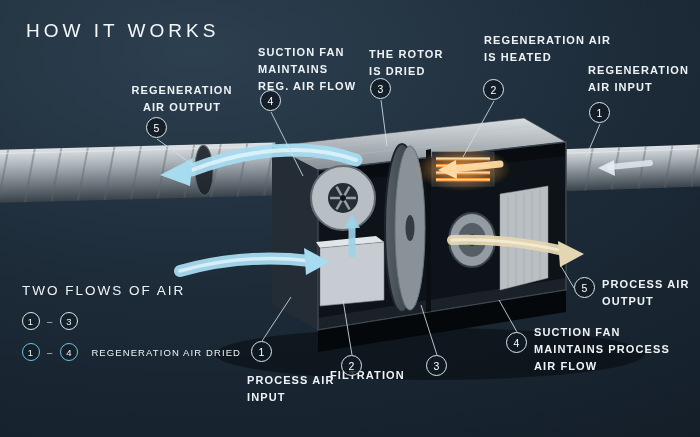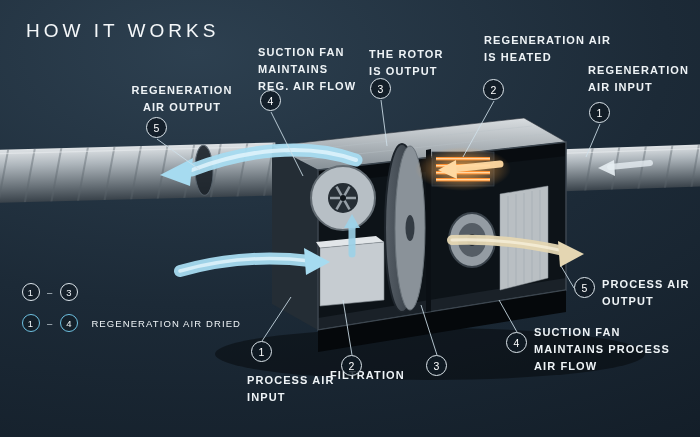--- a/index.html
+++ b/index.html
@@ -168,21 +168,21 @@
   </svg>
 
   <h1 class="title">HOW IT WORKS</h1>
 
   <div class="label center" style="left:126px;top:82px;width:112px;">REGENERATION
 AIR OUTPUT</div>
   <div class="label" style="left:258px;top:44px;">SUCTION FAN
 MAINTAINS
 REG. AIR FLOW</div>
   <div class="label" style="left:369px;top:46px;">THE ROTOR
-IS OUTPUT</div>
+IS DRIED</div>
   <div class="label" style="left:484px;top:32px;">REGENERATION AIR
 IS HEATED</div>
   <div class="label" style="left:588px;top:62px;">REGENERATION
 AIR INPUT</div>
 
   <div class="label" style="left:247px;top:372px;">PROCESS AIR
 INPUT</div>
   <div class="label" style="left:330px;top:367px;">FILTRATION</div>
   <div class="label" style="left:534px;top:324px;">SUCTION FAN
 MAINTAINS PROCESS
@@ -195,20 +195,21 @@
   <div class="badge" style="left:370px;top:78px;">3</div>
   <div class="badge" style="left:483px;top:79px;">2</div>
   <div class="badge" style="left:589px;top:102px;">1</div>
   <div class="badge" style="left:251px;top:341px;">1</div>
   <div class="badge" style="left:341px;top:355px;">2</div>
   <div class="badge" style="left:426px;top:355px;">3</div>
   <div class="badge" style="left:506px;top:332px;">4</div>
   <div class="badge" style="left:574px;top:277px;">5</div>
 
   <div class="legend">
+    <p class="legend-heading">TWO FLOWS OF AIR</p>
     <div class="legend-row">
       <span class="sbadge">1</span>
       <span class="dash">–</span>
       <span class="sbadge">3</span>
     </div>
     <div class="legend-row">
       <span class="sbadge blue">1</span>
       <span class="dash">–</span>
       <span class="sbadge blue">4</span>
       <span class="llabel">REGENERATION AIR DRIED</span>

